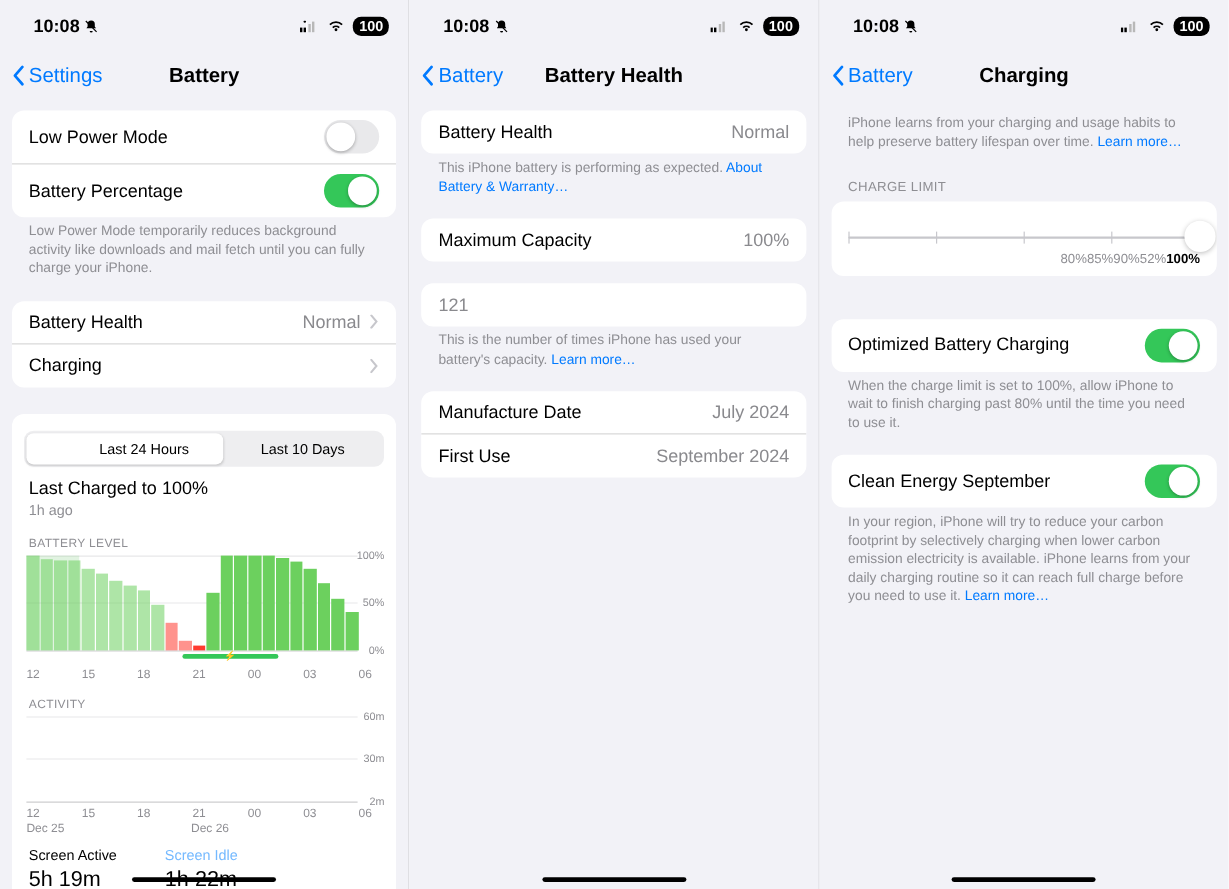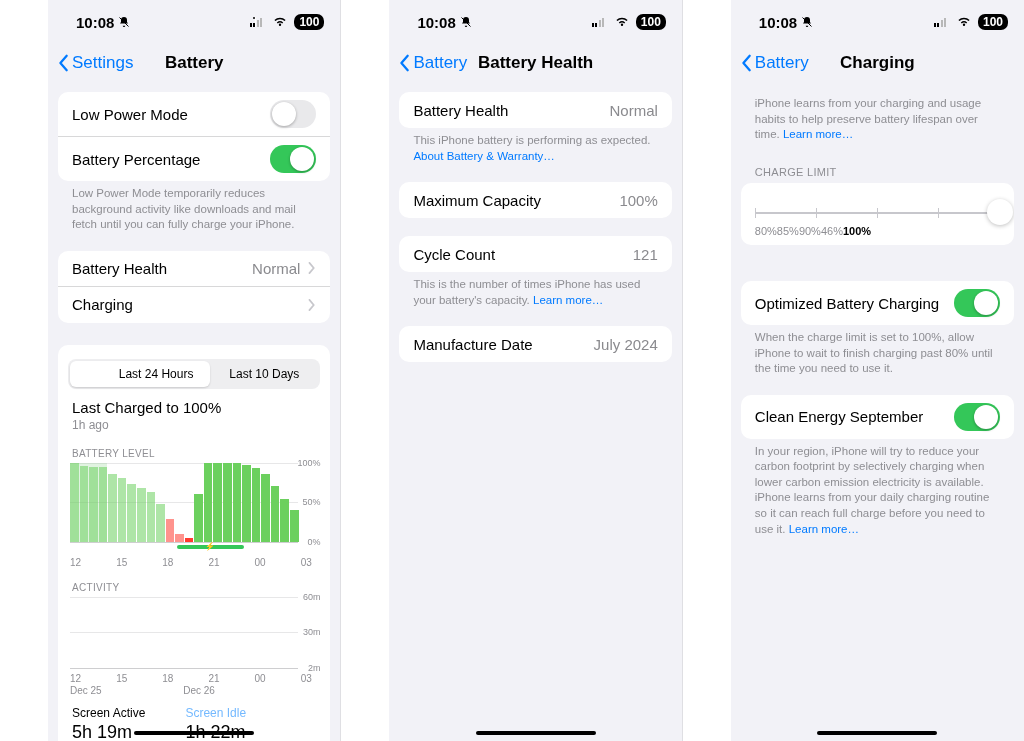--- a/index.html
+++ b/index.html
@@ -9,21 +9,21 @@
     background: #fff;
     width: 1024px; height: 741px; overflow: hidden;
     display: flex;
   }
   .phone {
     width: 386px; height: 741px;
     background: #f2f2f7;
     position: relative;
     overflow: hidden;
     border-right: 0.5px solid rgba(0,0,0,0.08);
-    display: flex; flex-direction: column; margin-left: 48px;
+    display: flex; flex-direction: column;
   }
   .status-bar {
     height: 44px; display:flex; align-items:center; justify-content: space-between;
     padding: 0 16px 0 28px; font-size: 15px; font-weight: 600;
   }
   .status-left { display:flex; align-items:center; gap:4px;}
   .bell { width:12px; height:12px; }
   .status-right { display:flex; align-items:center; gap:6px; }
   .status-right svg { display:block; }
   .nav {
@@ -88,21 +88,21 @@
   .screen-stats .h.idle { color:#74b9ff; }
   .screen-stats .v { font-size:18px; margin-top:2px;}
 
   .home-ind { position:absolute; bottom:6px; left:50%; transform:translateX(-50%); width:120px; height:4px; background:#000; border-radius:3px;}
 
   .slider-wrap { position:relative; margin:4px 12px 0; }
   .slider-track { height:2px; background:#c7c7cc; position:relative; top:9px; border-radius:1px;}
   .slider-ticks { position:absolute; top:5px; left:0; right:0; display:flex; justify-content:space-between;}
   .tick { width:1px; height:10px; background:#c7c7cc;}
   .slider-knob { position:absolute; top:-4px; width:26px; height:26px; background:#fff; border-radius:13px; box-shadow:0 1px 4px rgba(0,0,0,0.25);}
-  .slider-labs { display:flex; justify-content:flex-start; font-size:11px; color:#8e8e93; margin:20px 12px 0;}
+  .slider-labs { display:flex; justify-content:flex-end; font-size:11px; color:#8e8e93; margin:20px 12px 0;}
   .slider-labs .cur { color:#000; font-weight:600;}
 </style>
 </head>
 <body>
 
 <div class="phone">
   <div class="status-bar">
     <div class="status-left">
       <span>10:08</span>
       <svg class="bell" viewBox="0 0 24 24" fill="#000">
@@ -414,31 +414,34 @@
       <div class="card">
           <div class="row">
         <div class="row-label">Maximum Capacity</div>
         <div class="row-value">100%</div>
       </div>
         </div>
     </div>
     <div class="group">
       <div class="card">
           <div class="row">
-        <div class="row-label">Cycle Count</div>
         <div class="row-value">121</div>
       </div>
         </div>
       <div class="footer-text"><span>This is the number of times iPhone has used your battery's capacity. </span><span class="link">Learn more…</span></div>
     </div>
     <div class="group">
       <div class="card">
         <div class="row">
           <div class="row-label">Manufacture Date</div>
           <div class="row-value">July 2024</div>
+        </div>
+        <div class="row">
+          <div class="row-label">First Use</div>
+          <div class="row-value">September 2024</div>
         </div>
       </div>
     </div>
   </div>
   <div class="home-ind"></div>
 </div>
 
 <div class="phone" style="border-right:none;">
   <div class="status-bar">
     <div class="status-left">
@@ -483,21 +486,21 @@
             <div class="tick"></div>
             <div class="tick"></div>
             <div class="tick"></div>
           </div>
         <div class="slider-knob" style="right:-13px;"></div>
       </div>
       <div class="slider-labs">
         <span>80%</span>
         <span>85%</span>
         <span>90%</span>
-        <span>46%</span>
+        <span>52%</span>
         <span class="cur">100%</span>
       </div>
     </div>
 
     <div class="group" style="margin-top:36px;">
       <div class="card">
           <div class="row">
         <div class="row-label">Optimized Battery Charging</div>
         <div class="toggle on">
               <div class="knob"></div>

